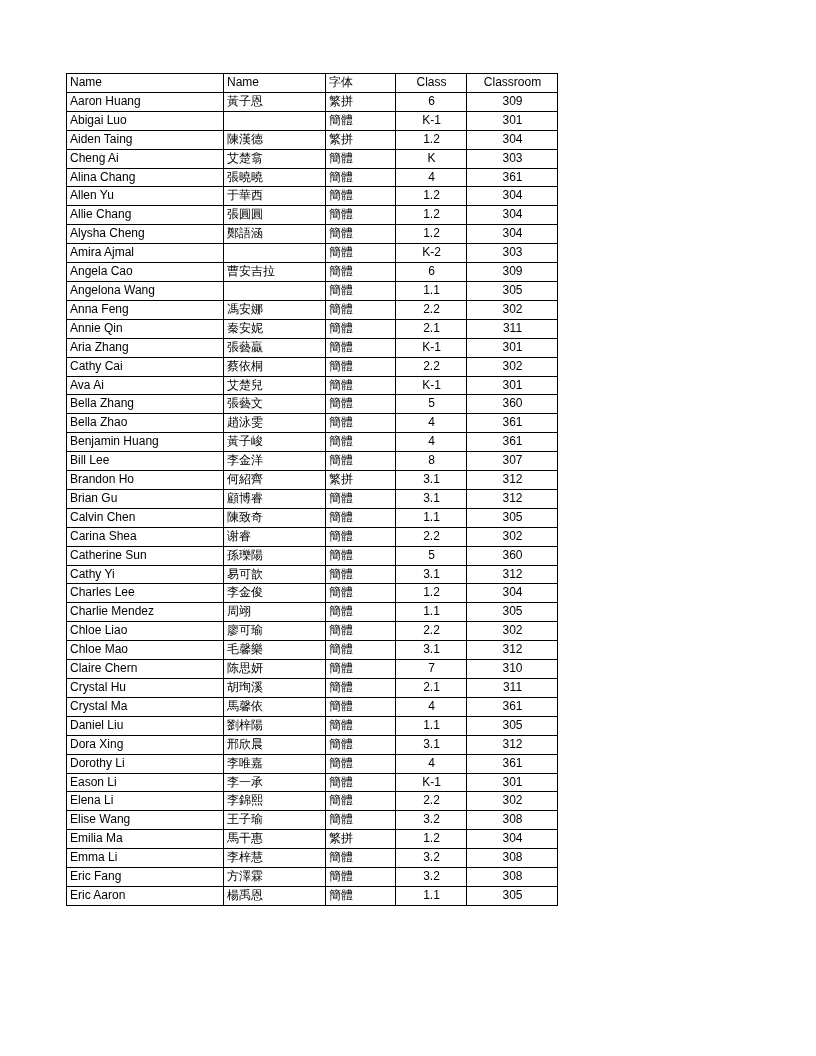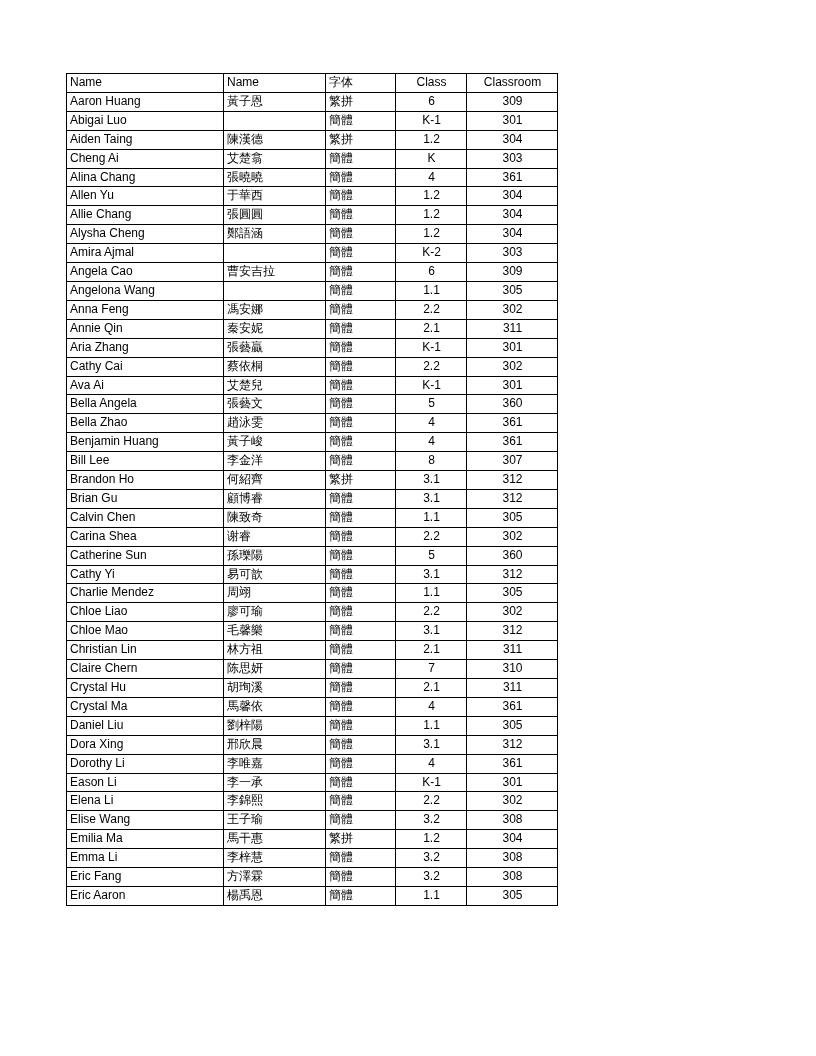--- a/index.html
+++ b/index.html
@@ -167,21 +167,21 @@
     <td class="ac">302</td>
   </tr>
         <tr>
     <td class="al">Ava Ai</td>
     <td class="al">艾楚兒</td>
     <td class="al">簡體</td>
     <td class="ac">K-1</td>
     <td class="ac">301</td>
   </tr>
         <tr>
-    <td class="al">Bella Angela</td>
+    <td class="al">Bella Zhang</td>
     <td class="al">張藝文</td>
     <td class="al">簡體</td>
     <td class="ac">5</td>
     <td class="ac">360</td>
   </tr>
         <tr>
     <td class="al">Bella Zhao</td>
     <td class="al">趙泳雯</td>
     <td class="al">簡體</td>
     <td class="ac">4</td>
@@ -237,46 +237,46 @@
     <td class="ac">360</td>
   </tr>
         <tr>
     <td class="al">Cathy Yi</td>
     <td class="al">易可歆</td>
     <td class="al">簡體</td>
     <td class="ac">3.1</td>
     <td class="ac">312</td>
   </tr>
         <tr>
+    <td class="al">Charles Lee</td>
+    <td class="al">李金俊</td>
+    <td class="al">簡體</td>
+    <td class="ac">1.2</td>
+    <td class="ac">304</td>
+  </tr>
+        <tr>
     <td class="al">Charlie Mendez</td>
     <td class="al">周翊</td>
     <td class="al">簡體</td>
     <td class="ac">1.1</td>
     <td class="ac">305</td>
   </tr>
         <tr>
     <td class="al">Chloe Liao</td>
     <td class="al">廖可瑜</td>
     <td class="al">簡體</td>
     <td class="ac">2.2</td>
     <td class="ac">302</td>
   </tr>
         <tr>
     <td class="al">Chloe Mao</td>
     <td class="al">毛馨樂</td>
     <td class="al">簡體</td>
     <td class="ac">3.1</td>
     <td class="ac">312</td>
-  </tr>
-        <tr>
-    <td class="al">Christian Lin</td>
-    <td class="al">林方祖</td>
-    <td class="al">簡體</td>
-    <td class="ac">2.1</td>
-    <td class="ac">311</td>
   </tr>
         <tr>
     <td class="al">Claire Chern</td>
     <td class="al">陈思妍</td>
     <td class="al">簡體</td>
     <td class="ac">7</td>
     <td class="ac">310</td>
   </tr>
         <tr>
     <td class="al">Crystal Hu</td>

